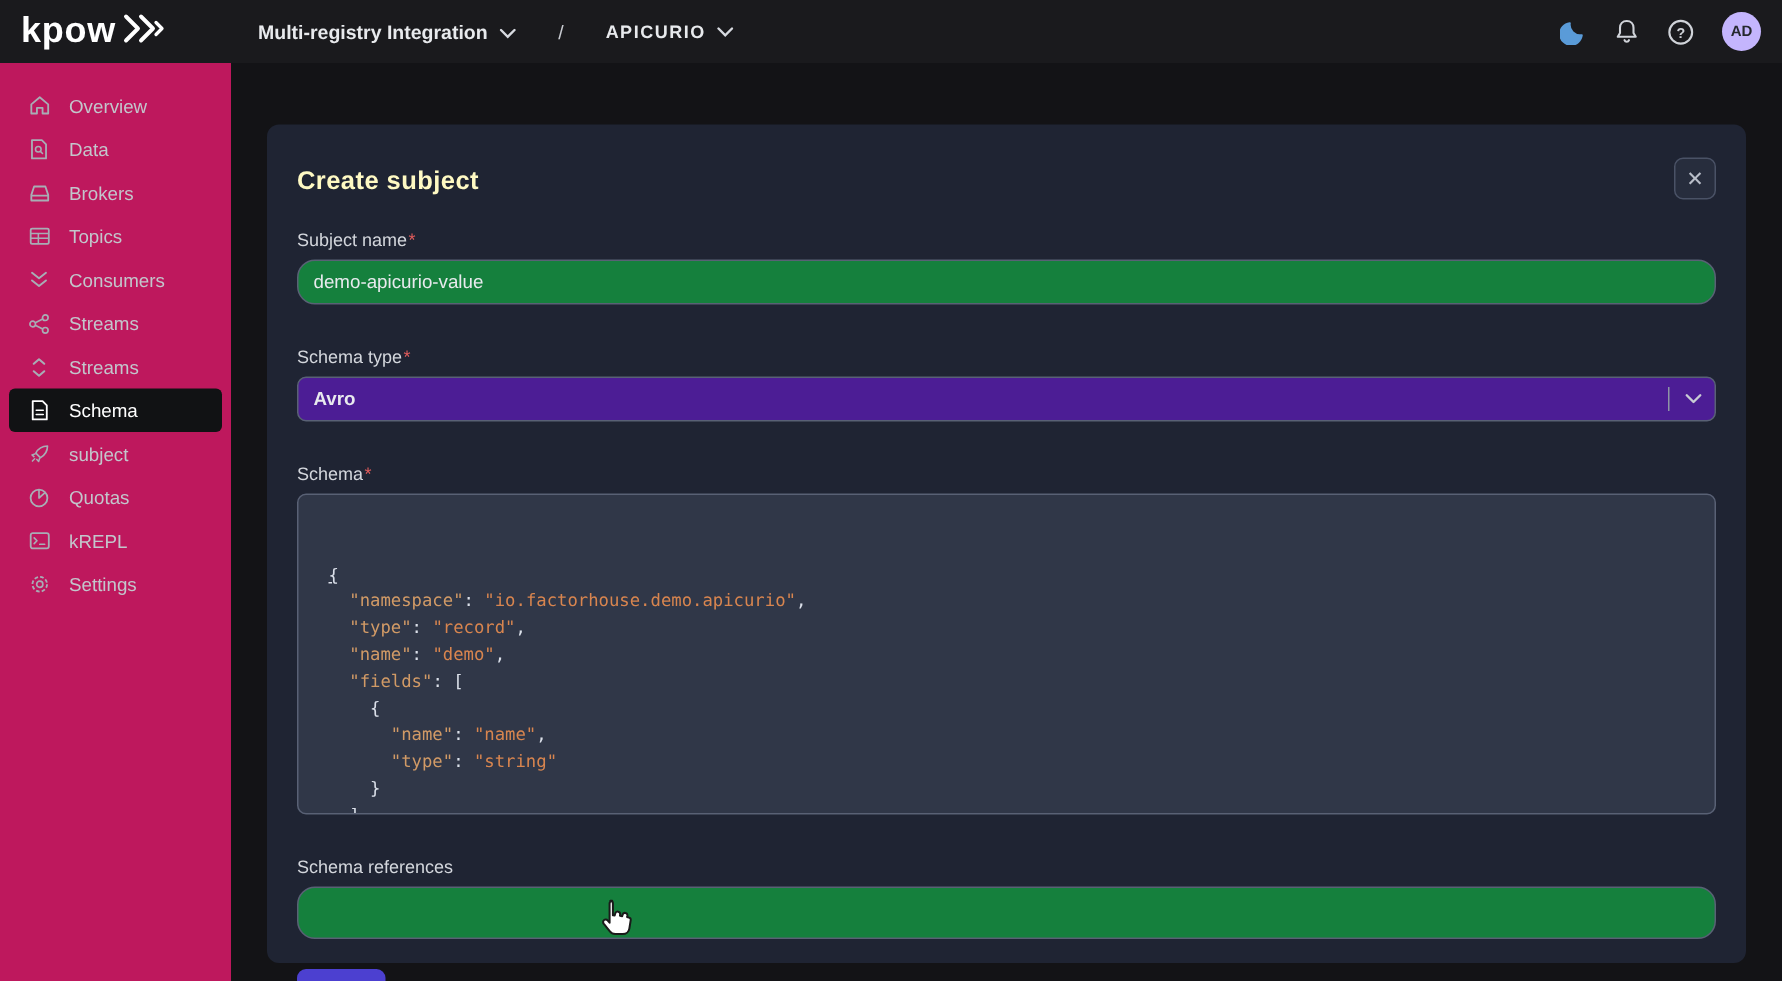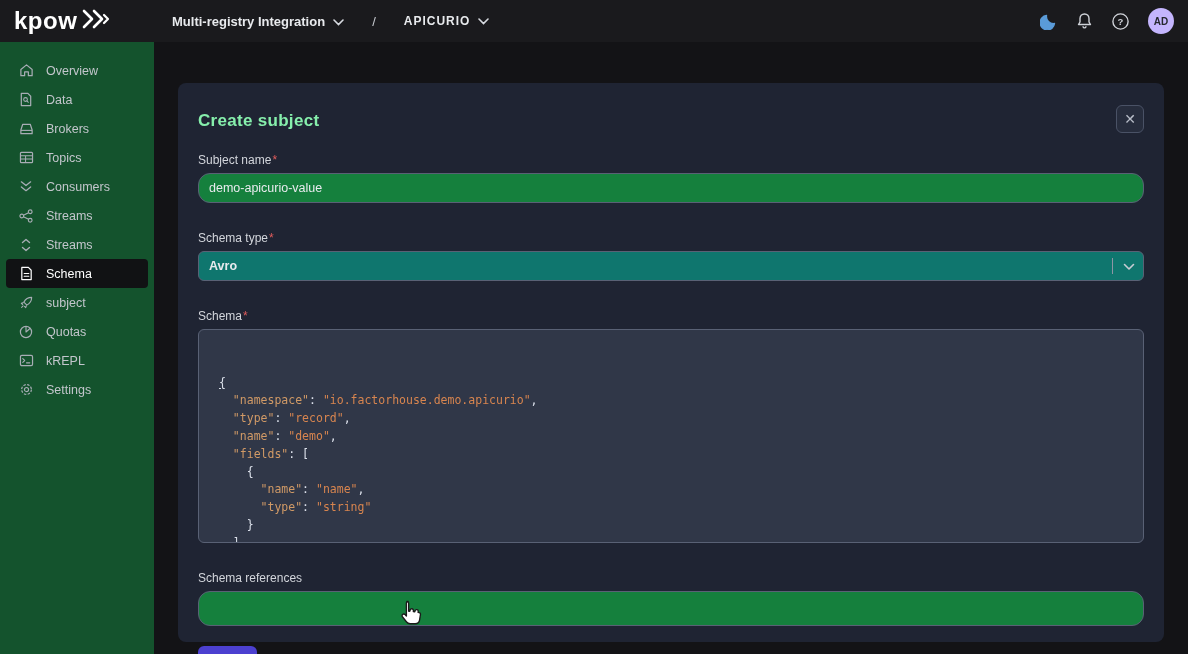--- a/index.html
+++ b/index.html
@@ -63,21 +63,21 @@
     border-radius: 50%;
     display: flex; align-items: center; justify-content: center;
     font-size: 10px; font-weight: 700;
     cursor: pointer;
   }
 
   
   .layout { display: flex; height: 612px; }
   .sidebar {
     width: 154px;
-    background: #14532d;
+    background: #be185d;
     padding-top: 14px;
     flex-shrink: 0;
   }
   .side-item {
     display: flex;
     align-items: center;
     gap: 12px;
     height: 29px;
     padding: 0 10px 0 12px;
     margin: 0 6px;
@@ -108,21 +108,21 @@
     border-radius: 8px;
     padding: 20px;
   }
   .modal-head {
     display: flex;
     align-items: flex-start;
     justify-content: space-between;
     margin-top: 2px;
   }
   .modal-title {
-    color: #86efac;
+    color: #fef9c3;
     font-size: 17px;
     font-weight: 700;
     letter-spacing: 0.3px;
     padding-top: 6px;
   }
   .close-btn {
     width: 28px; height: 28px;
     border: 1px solid #4a5266;
     border-radius: 6px;
     background: #272d3d;
@@ -151,21 +151,21 @@
     font-size: 12.5px;
     font-family: "Liberation Sans", sans-serif;
     padding: 0 10px;
     outline: none;
   }
   .text-input.tall { height: 35px; }
 
   .select-box {
     width: 100%;
     height: 30px;
-    background: #0f766e;
+    background: #4c1d95;
     border: 1px solid #596175;
     border-radius: 6px;
     display: flex;
     align-items: center;
     padding: 0 8px 0 10px;
     cursor: pointer;
     justify-content: space-between;
   }
   .select-value { flex: 1; color: #e8eaee; font-size: 12.5px; font-weight: 600; }
   .select-divider { width: 1px; height: 16px; background: #8e95a5; margin-right: 10px; }

